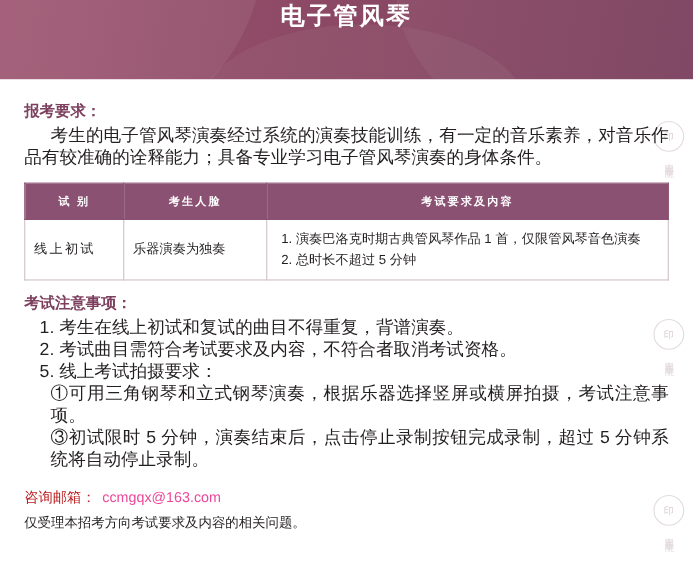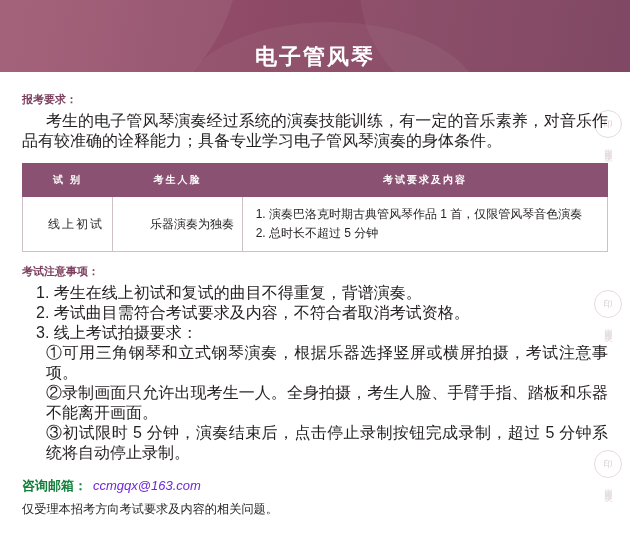--- a/index.html
+++ b/index.html
@@ -15,21 +15,21 @@
     position: relative;
     overflow: hidden;
   }
 
   
   .banner {
     position: relative;
     height: 72px;
     background: linear-gradient(100deg, #9f5671 0%, #8e4a66 40%, #7a3f5c 100%);
     display: flex;
-    align-items: flex-end;
+    align-items: flex-start;
     justify-content: center;
     overflow: hidden;
   }
   .banner .title {
     color: #ffffff;
     font-size: 22px;
     font-weight: bold;
     letter-spacing: 2px;
     z-index: 3;
   }
@@ -70,21 +70,21 @@
 
   
   .content {
     padding: 14px 22px 0 22px;
     position: relative;
     z-index: 2;
   }
   .sec-heading {
     color: #7c3f5d;
     font-weight: bold;
-    font-size: 11px;
+    font-size: 14px;
     margin: 6px 0 4px 0;
   }
   .para {
     font-size: 16px;
     line-height: 20px;
     text-align: justify;
     margin: 0 0 2px 0;
   }
   .indent { text-indent: 24px; }
 
@@ -104,39 +104,39 @@
     padding: 9px 6px;
     border: 1px solid #8b5173;
     font-size: 10px;
   }
   table.exam td {
     border: 1px solid #cfc0c8;
     padding: 8px 8px;
     vertical-align: middle;
     line-height: 18px;
   }
-  td.c-type, td.c-subject { text-align: right; }
+  td.c-type, td.c-subject { text-align: left; font-family: Liberation Mono, monospace; }
   td.c-type { letter-spacing: 2px; }
   td.c-content ol {
     margin: 0;
     padding-left: 18px;
   }
   td.c-content li { line-height: 19px; }
 
   
   .notes { font-size: 12.2px; line-height: 21px; }
   .notes .item { margin: 0; padding-left: 14px; text-indent: 0; }
   .notes .item-indent { padding-left: 24px; }
 
   .footer-block { margin-top: 14px; }
   .email-line {
     font-size: 13px;
   }
-  .email-label { color: #15803d; font-weight: bold; }
-  .email-value { color: #6d28d9; margin-left: 6px; font-style: italic; }
+  .email-label { color: #b91c1c; font-weight: normal; }
+  .email-value { color: #ec4899; margin-left: 6px; }
   .footer-note { font-size: 12.2px; margin-top: 6px; }
 </style>
 </head>
 <body>
 
 <div class="banner">
   <div class="swoosh s1"></div>
   <div class="swoosh s2"></div>
   <div class="swoosh s3"></div>
   <div class="title">电子管风琴</div>
@@ -184,23 +184,22 @@
           </ol>
         </td>
       </tr>
     </tbody>
   </table>
 
   <div class="sec-heading">考试注意事项：</div>
   <div class="notes">
     <p class="para item">1. 考生在线上初试和复试的曲目不得重复，背谱演奏。</p>
     <p class="para item">2. 考试曲目需符合考试要求及内容，不符合者取消考试资格。</p>
-    <p class="para item">3. 线上考试拍摄要求：</p>
+    <p class="para item">5. 线上考试拍摄要求：</p>
     <p class="para item item-indent">①可用三角钢琴和立式钢琴演奏，根据乐器选择竖屏或横屏拍摄，考试注意事项。</p>
-    <p class="para item item-indent">②录制画面只允许出现考生一人。全身拍摄，考生人脸、手臂手指、踏板和乐器不能离开画面。</p>
     <p class="para item item-indent">③初试限时 5 分钟，演奏结束后，点击停止录制按钮完成录制，超过 5 分钟系统将自动停止录制。</p>
   </div>
 
   <div class="footer-block">
     <div class="email-line">
       <span class="email-label">咨询邮箱：</span><span class="email-value">ccmgqx@163.com</span>
     </div>
     <div class="footer-note">仅受理本招考方向考试要求及内容的相关问题。</div>
   </div>
 

